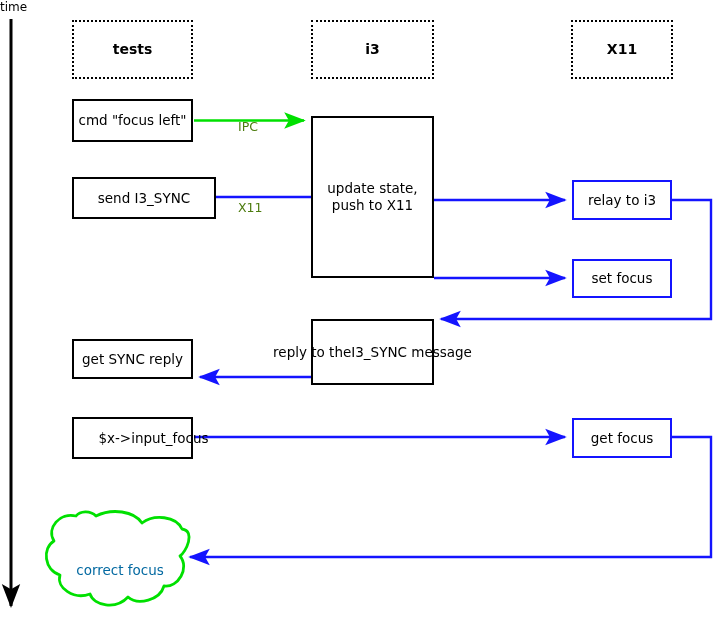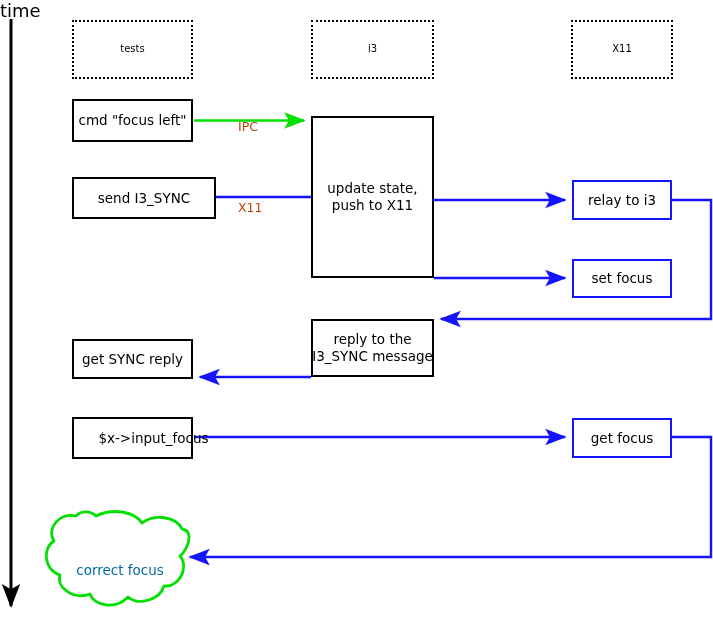--- a/index.html
+++ b/index.html
@@ -33,41 +33,41 @@
     align-items: center;
     justify-content: center;
     text-align: center;
     color: #000000;
     font-size: 13.5px;
     line-height: 1.25;
     white-space: nowrap;
   }
   .lane-header {
     border: 2.5px dotted #000000;
-    font-weight: normal;
-    font-size: 10px;
+    font-weight: bold;
+    font-size: 14px;
   }
   .box-black {
     border: 2.2px solid #000000;
   }
   .box-blue {
     border: 2.2px solid #1414ff;
   }
   .edge-label {
     position: absolute;
-    color: #c2410c;
+    color: #4d7c0f;
     font-size: 12.5px;
     white-space: nowrap;
     background: transparent;
     text-align: center;
   }
   .axis-label {
     position: absolute;
     color: #000000;
-    font-size: 18px;
+    font-size: 12px;
     white-space: nowrap;
   }
   .cloud-label {
     position: absolute;
     color: #0369a1;
     font-size: 13.5px;
     white-space: nowrap;
     text-align: center;
   }
   .overflow-node {
@@ -149,21 +149,21 @@
 
   <div class="node box-black" style="left:72px; top:417px; width:121px; height:42px;padding-left:42px;">
     <span>$x-&gt;input_focus</span>
   </div>
 
   <div class="node box-black" style="left:311px; top:116px; width:123px; height:162px; flex-direction:column;">
     <span>update state,</span>
     <span>push to X11</span>
   </div>
 
-  <div class="node box-black overflow-node" style="left:311px; top:319px; width:123px; height:58px; flex-direction:column;">
+  <div class="node box-black overflow-node" style="left:311px; top:319px; width:123px; height:66px; flex-direction:row;">
     <span>reply to the</span>
     <span>I3_SYNC message</span>
   </div>
 
   <div class="node box-blue" style="left:572px; top:180px; width:100px; height:40px;">
     <span>relay to i3</span>
   </div>
 
   <div class="node box-blue" style="left:572px; top:418px; width:100px; height:40px;">
     <span>get focus</span>

